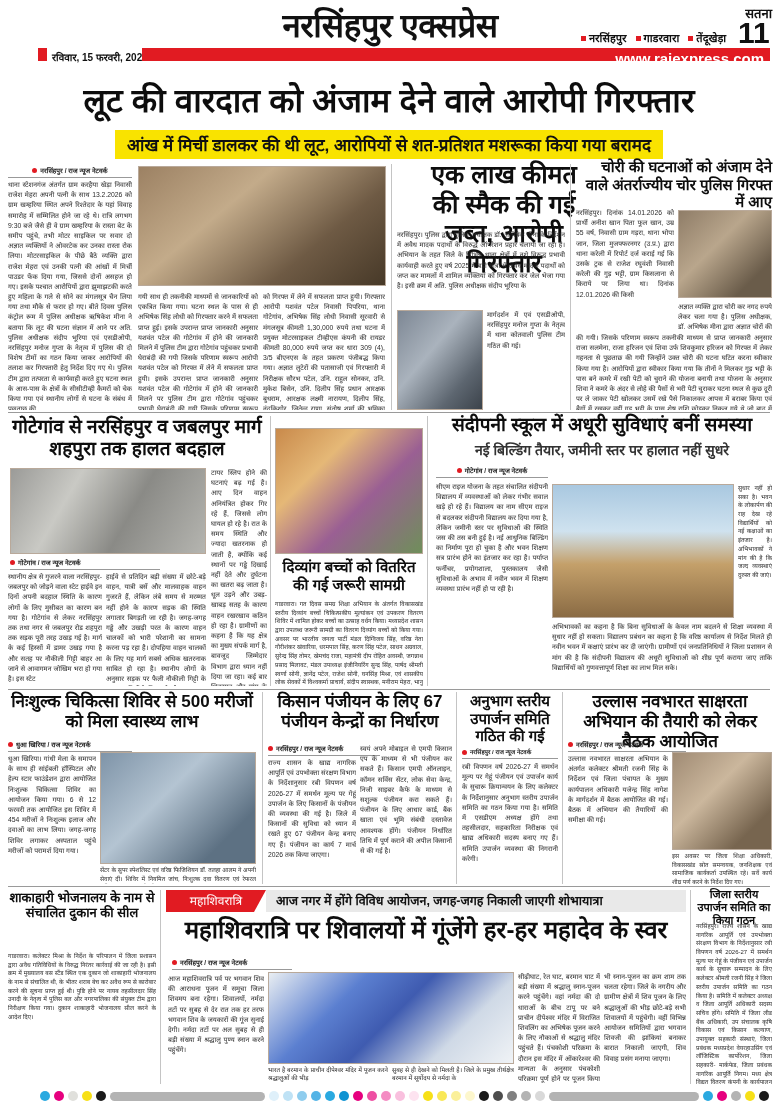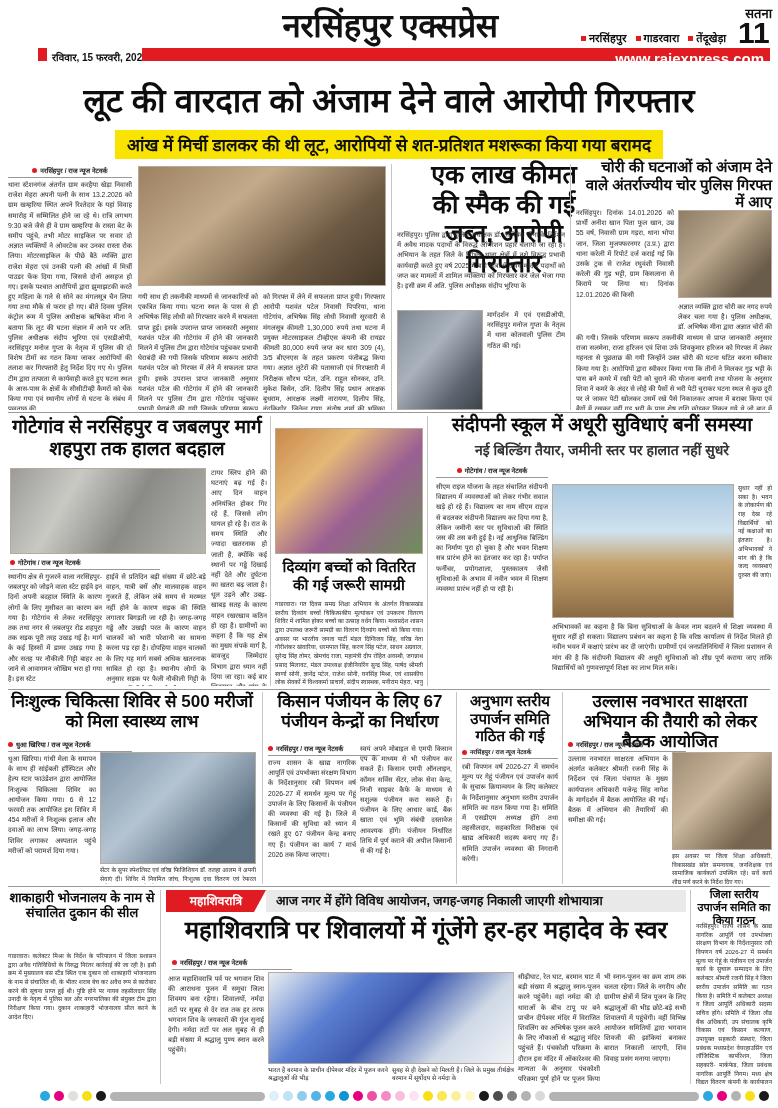--- a/index.html
+++ b/index.html
@@ -151,21 +151,21 @@
   <div class="abs body-xs" style="left:672px;top:852px;width:100px;height:32px;">इस अवसर पर जिला शिक्षा अधिकारी, विकासखंड स्रोत समन्वयक, जनशिक्षक एवं सामाजिक कार्यकर्ता उपस्थित रहे। सर्वे कार्य शीघ्र पूर्ण करने के निर्देश दिए गए।</div>
 
   <div class="abs rule-h" style="left:8px;top:886px;width:762px;"></div>
 
   <div class="abs headline" style="left:8px;top:890px;width:148px;font-size:13px;">शाकाहारी भोजनालय के नाम से संचालित दुकान की सील</div>
   <div class="abs body-xs" style="left:8px;top:952px;width:148px;height:132px;">गाडरवारा। कलेक्टर मिश्रा के निर्देश के परिपालन में जिला प्रशासन द्वारा अवैध गतिविधियों के विरुद्ध निरंतर कार्रवाई की जा रही है। इसी क्रम में मुख्यालय बस स्टैंड स्थित एक दुकान जो शाकाहारी भोजनालय के नाम से संचालित थी, के भीतर शराब बेच कर अवैध रूप से कारोबार करने की सूचना प्राप्त हुई थी। पुष्टि होने पर नायब तहसीलदार सिंह उनादी के नेतृत्व में पुलिस बल और नगरपालिका की संयुक्त टीम द्वारा निरीक्षण किया गया। दुकान शाकाहारी भोजनालय सील करने के आदेश दिए।</div>
 
   <div class="abs rule-v" style="left:160px;top:890px;height:194px;"></div>
 
   <div class="abs" style="left:166px;top:890px;width:100px;height:22px;background:#e11b22;color:#fff;
-       font-size:12px;font-weight:bold;text-align:center;line-height:22px;
+       font-size:12px;font-weight:normal;text-align:center;line-height:22px;
        clip-path:polygon(0 0,100% 0,88% 100%,0 100%);">महाशिवरात्रि</div>
   <div class="abs" style="left:266px;top:890px;width:420px;height:22px;background:#e9e9e9;
        font-size:12.5px;font-weight:bold;line-height:22px;padding-left:10px;">आज नगर में होंगे विविध आयोजन, जगह-जगह निकाली जाएगी शोभायात्रा</div>
   <div class="abs headline" style="left:166px;top:916px;width:520px;font-size:24px;">महाशिवरात्रि पर शिवालयों में गूंजेंगे हर-हर महादेव के स्वर</div>
   <div class="abs byline" style="left:172px;top:958px;width:120px;">
     <span class="dot"></span>
     <span>नरसिंहपुर / राज न्यूज नेटवर्क</span>
   </div>
   <div class="abs body-sm" style="left:168px;top:974px;width:96px;height:110px;">आज महाशिवरात्रि पर्व पर भगवान शिव की आराधना पूजन में समूचा जिला शिवमय बना रहेगा। शिवालयों, नर्मदा तटों पर सुबह से देर रात तक हर तरफ भगवान शिव के जयकारों की गूंज सुनाई देगी। नर्मदा तटों पर अल सुबह से ही बड़ी संख्या में श्रद्धालु पुण्य स्नान करने पहुंचेंगे।</div>
   <div class="abs photo" style="left:268px;top:972px;width:246px;height:92px;

